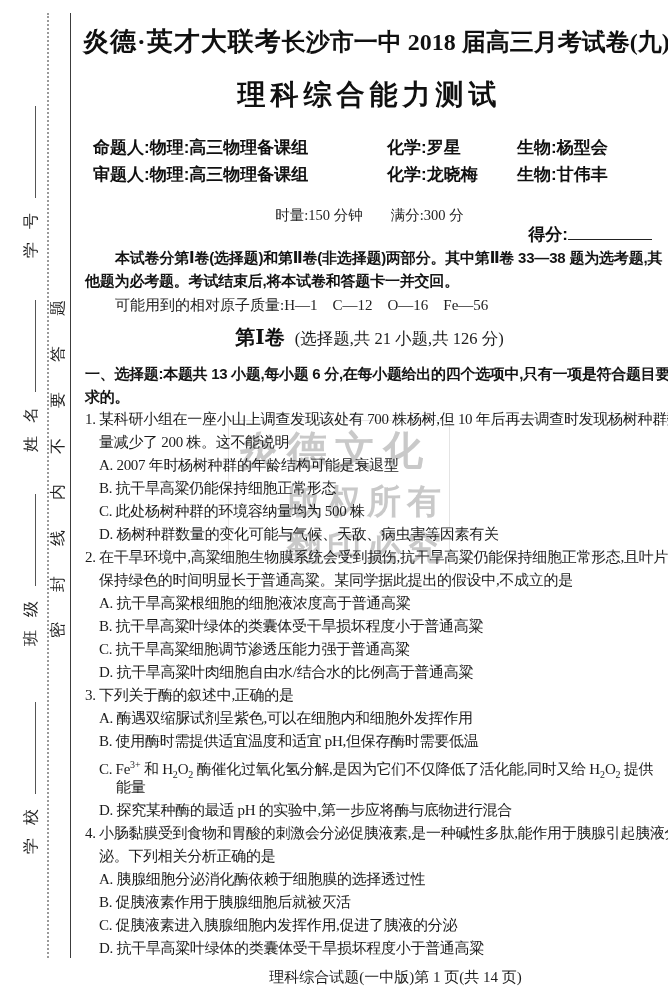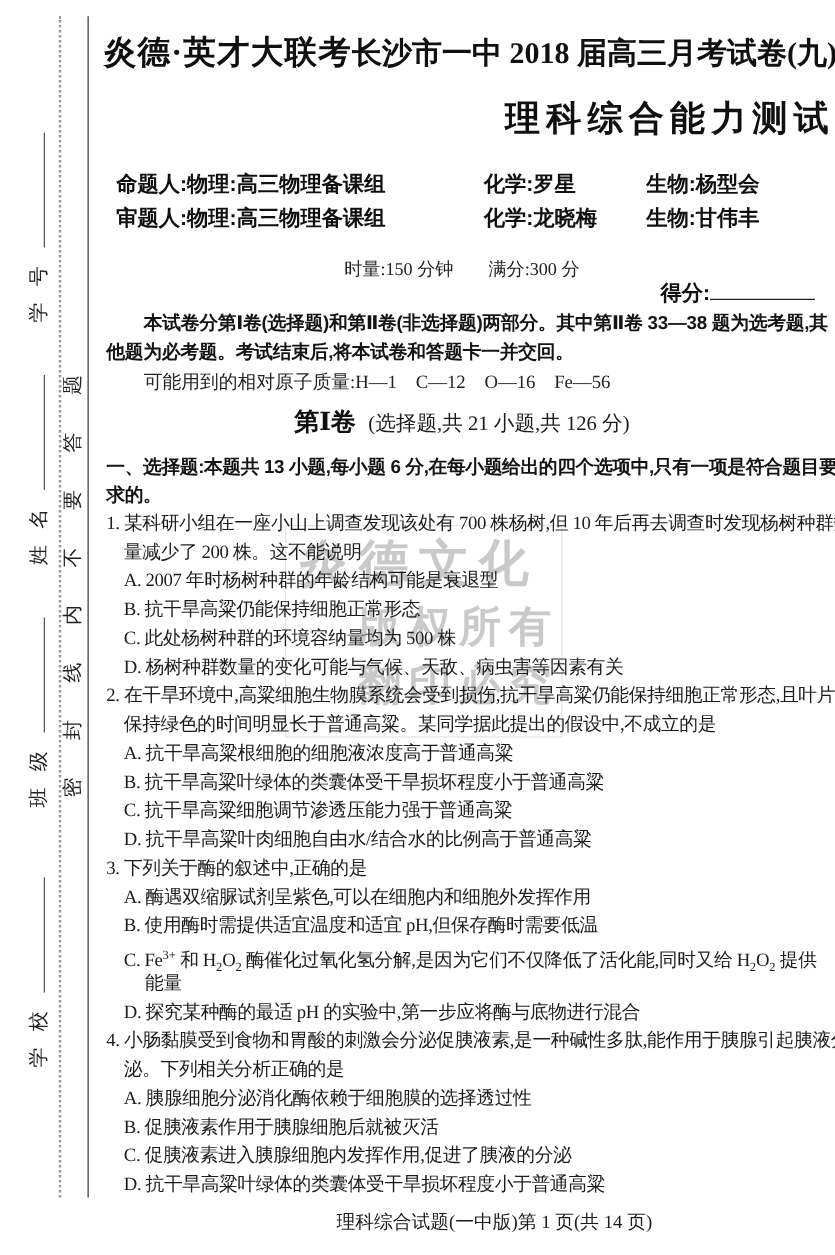--- a/index.html
+++ b/index.html
@@ -13,21 +13,21 @@
   .seal-field .sf-label{letter-spacing:13px;}
   .seal-field .sf-blank{display:inline-block;width:92px;height:14px;border-bottom:1px solid #555;margin-left:2px;}
   .sf0{top:169px}.sf1{top:363px}.sf2{top:557px}.sf3{top:765px}
   .seal-text{position:absolute;left:-110px;top:458px;width:338px;height:22px;transform:rotate(-90deg);
              font-size:16px;letter-spacing:30px;white-space:nowrap;color:#222;}
   
   .content{position:absolute;left:71px;top:0;width:597px;height:1004px;}
   .series-title{position:absolute;top:24px;left:12px;width:575px;white-space:nowrap;
                 font-size:24px;font-weight:bold;color:#101010;}
   .series-title .brand{font-size:26px;font-weight:900;letter-spacing:1px;margin-top:18px;}
-  .paper-title{position:absolute;top:76px;left:0;width:100%;margin:0;text-align:right;
+  .paper-title{position:absolute;top:76px;left:0;width:100%;margin:0;text-align:center;
                font-family:"Liberation Sans","DejaVu Sans",sans-serif;font-size:28px;font-weight:bold;
                letter-spacing:5px;color:#101010;}
   .staff-row{position:absolute;left:22px;display:grid;grid-template-columns:294px 130px auto;
              font-family:"Liberation Sans","DejaVu Sans",sans-serif;font-weight:bold;font-size:17px;
              color:#101010;white-space:nowrap;}
   .staff-row.r1{top:136px}.staff-row.r2{top:163px}
   .meta-row{position:absolute;top:206px;left:0;width:100%;display:flex;justify-content:center;gap:28px;
             font-size:14.5px;color:#222;}
   .score-row{position:absolute;top:222px;right:16px;font-family:"Liberation Sans","DejaVu Sans",sans-serif;
              font-weight:bold;font-size:17px;color:#101010;}

